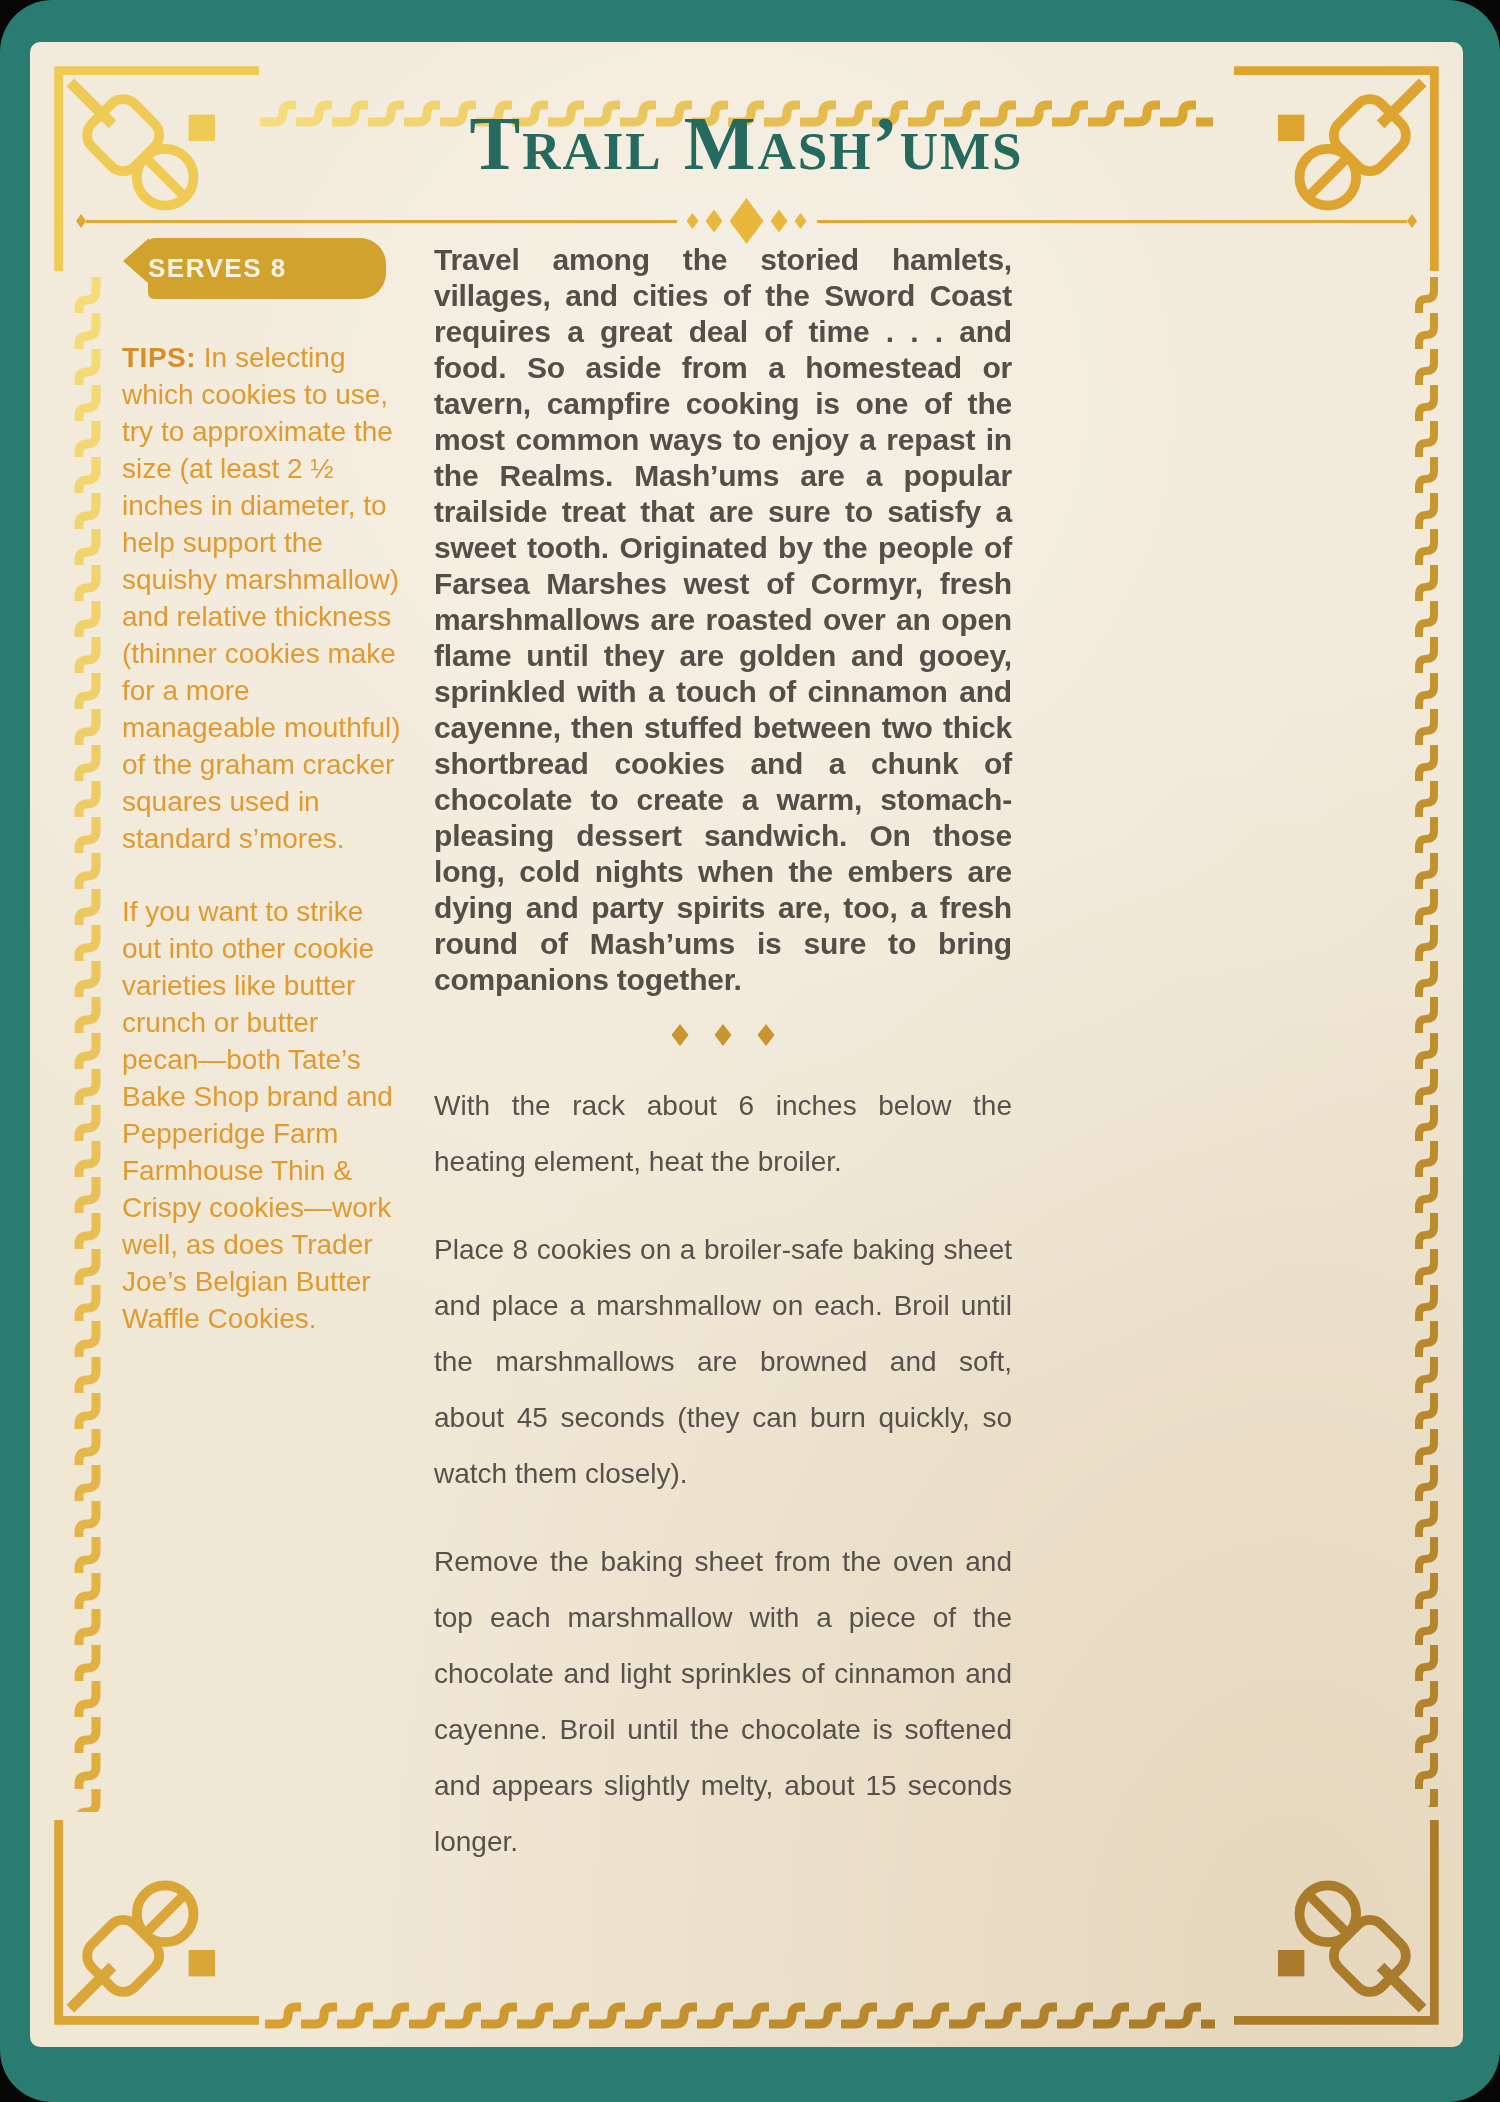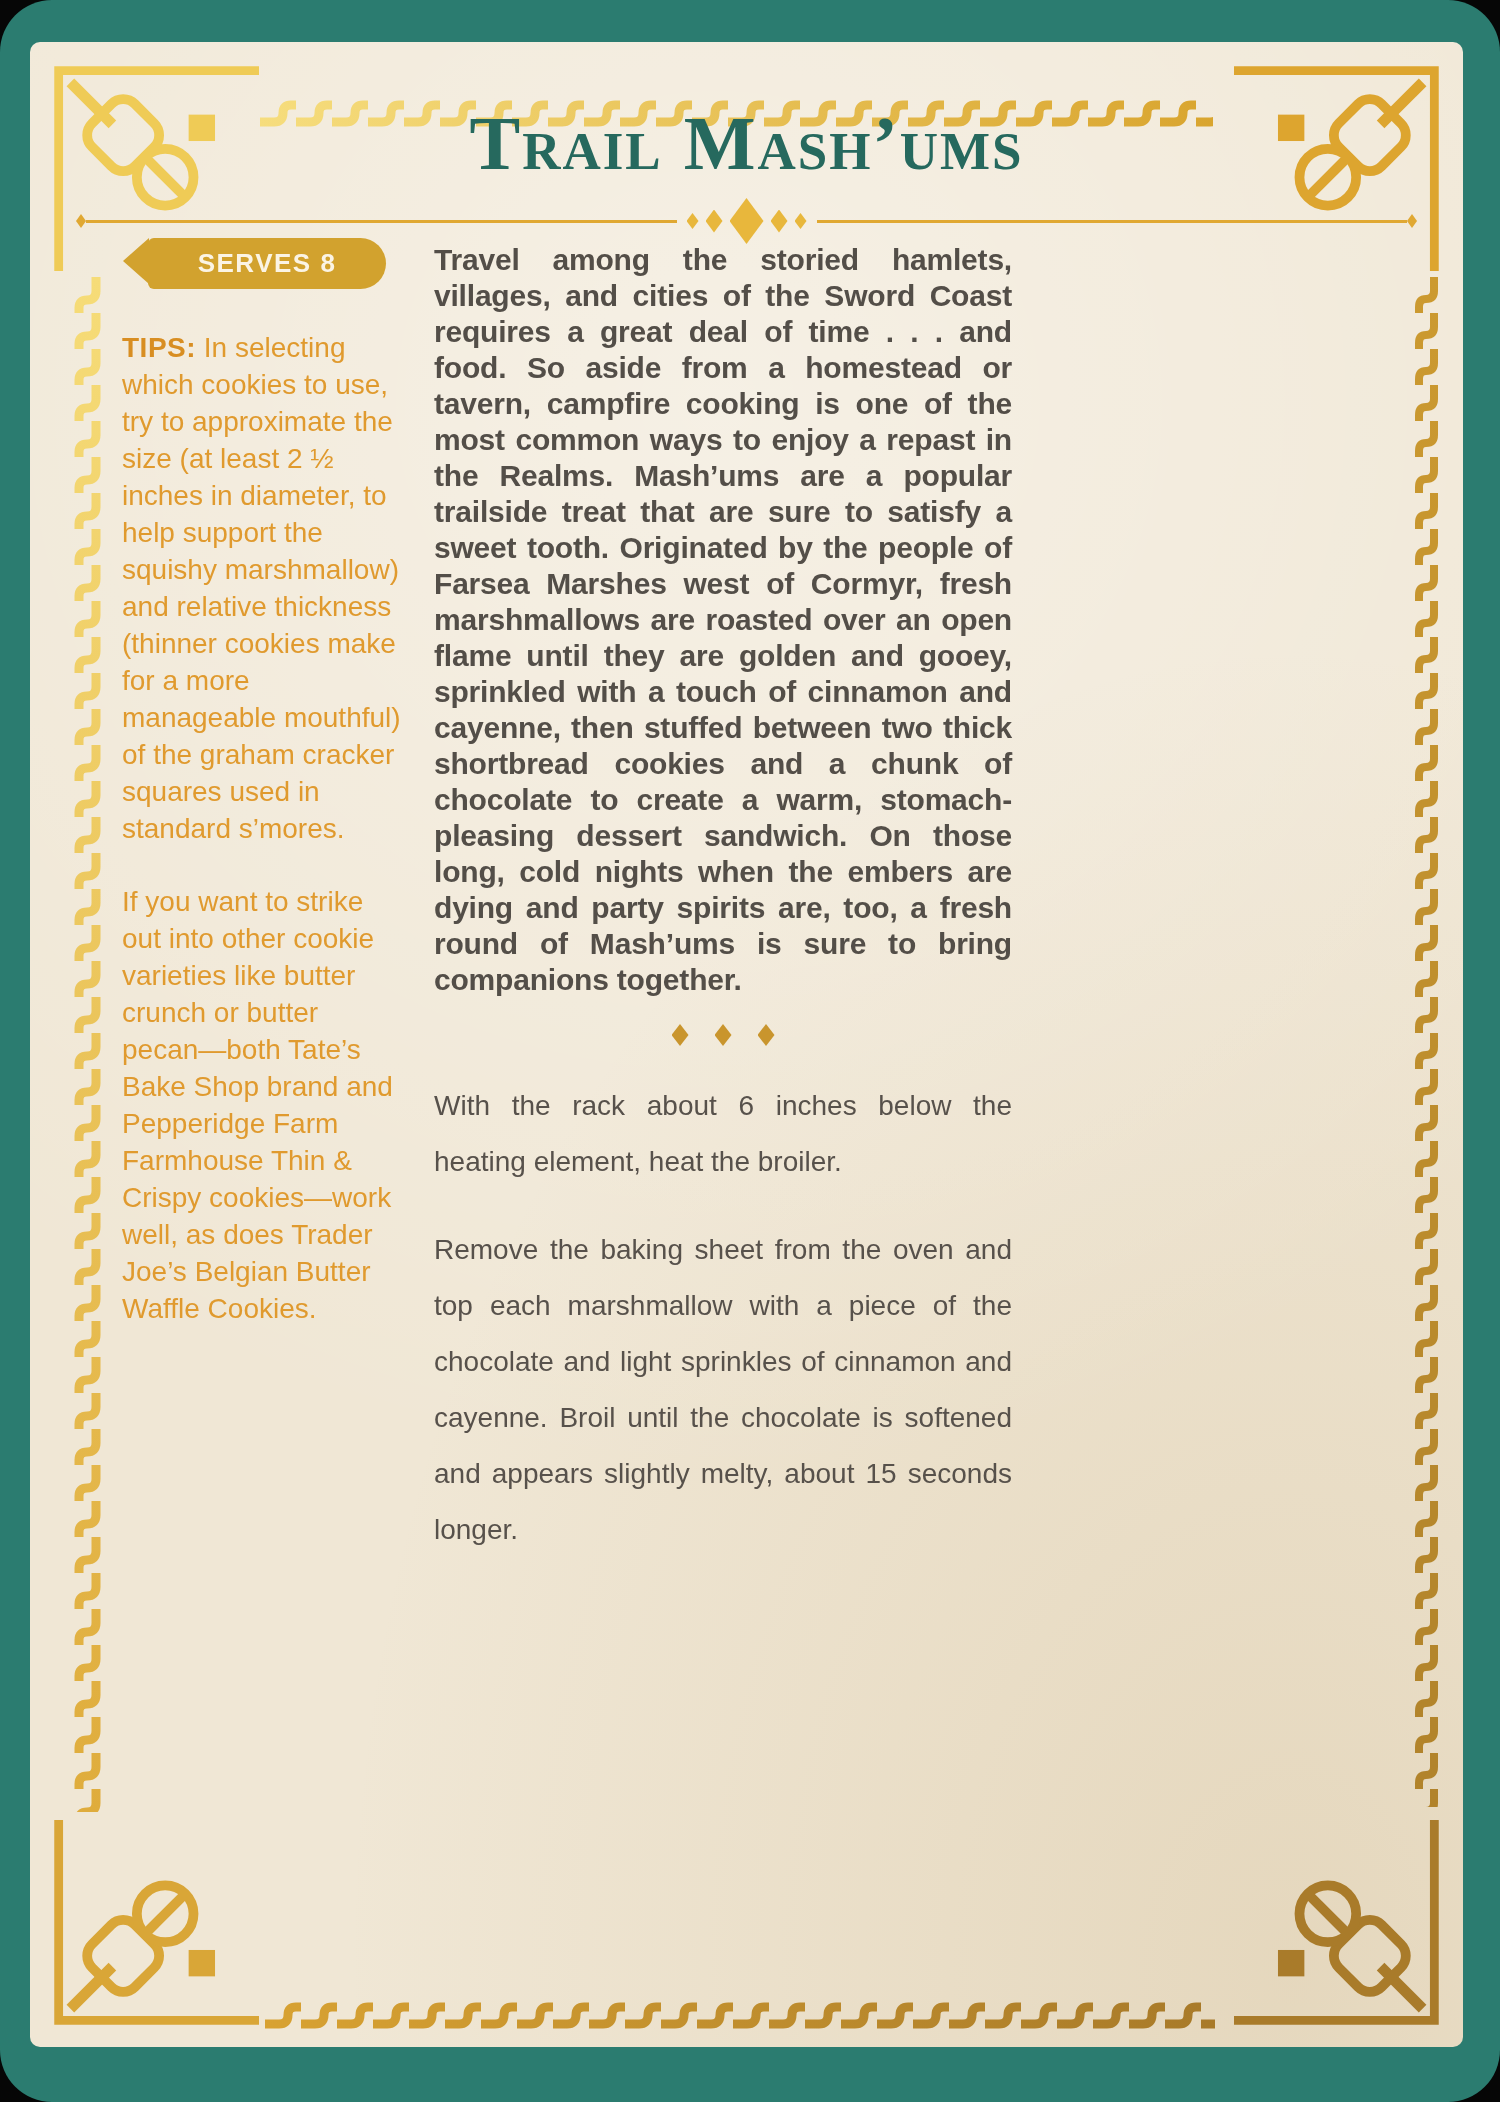--- a/index.html
+++ b/index.html
@@ -37,22 +37,22 @@
   .gem{background:#E8B73C;clip-path:polygon(50% 0,100% 50%,50% 100%,0 50%);}
   .gem-s{width:12px;height:16px;}
   .gem-m{width:17px;height:23px;}
   .gem-l{width:34px;height:46px;}
   .d-end{width:10px;height:14px;background:#E0A832;clip-path:polygon(50% 0,100% 50%,50% 100%,0 50%);}
 
   .content{position:absolute;left:92px;top:196px;width:890px;display:flex;gap:32px;}
   .col-left{width:280px;}
   .col-right{width:578px;}
 
-  .banner{position:relative;height:51px;width:238px;margin-left:26px;background:#D2A22E;
-          border-radius:6px 26px 26px 6px;display:flex;align-items:center;justify-content:center;}
+  .banner{position:relative;height:61px;width:238px;margin-left:26px;background:#D2A22E;
+          border-radius:6px 26px 26px 6px;display:flex;align-items:center;}
   .banner::before{content:"";position:absolute;left:-25px;top:0;width:0;height:0;
           border-top:23.5px solid transparent;border-bottom:23.5px solid transparent;
           border-right:26px solid #D2A22E;}
   .banner-label{color:#FBF4E4;font-weight:700;font-size:26px;letter-spacing:1.5px;}
 
   .ingredients{margin-top:22px;}
   .ingredients p{margin:0 0 16px 0;font-size:28px;line-height:37px;color:#5B554E;}
 
   .tips{margin-top:40px;}
   .tips p{margin:0 0 36px 0;font-size:28px;line-height:37px;color:#E09A2E;}
@@ -198,20 +198,21 @@
           <p class="intro">Travel among the storied hamlets, villages, and cities of the Sword Coast requires a great deal of time . . . and food. So aside from a homestead or tavern, campfire cooking is one of the most common ways to enjoy a repast in the Realms. Mash’ums are a popular trailside treat that are sure to satisfy a sweet tooth. Originated by the people of Farsea Marshes west of Cormyr, fresh marshmallows are roasted over an open flame until they are golden and gooey, sprinkled with a touch of cinnamon and cayenne, then stuffed between two thick shortbread cookies and a chunk of chocolate to create a warm, stomach-pleasing dessert sandwich. On those long, cold nights when the embers are dying and party spirits are, too, a fresh round of Mash’ums is sure to bring companions together.</p>
 
           <div class="sep3">
             <span class="gem"></span>
             <span class="gem"></span>
             <span class="gem"></span>
           </div>
 
           <div class="steps">
             <p>With the rack about 6 inches below the heating element, heat the broiler.</p>
+            <p>Place 8 cookies on a broiler-safe baking sheet and place a marshmallow on each. Broil until the marshmallows are browned and soft, about 45 seconds (they can burn quickly, so watch them closely).</p>
             <p>Remove the baking sheet from the oven and top each marshmallow with a piece of the chocolate and light sprinkles of cinnamon and cayenne. Broil until the chocolate is softened and appears slightly melty, about 15 seconds longer.</p>
           </div>
         </div>
 
       </div>
     </div>
   </div>
 </div>
 
 </body></html>

